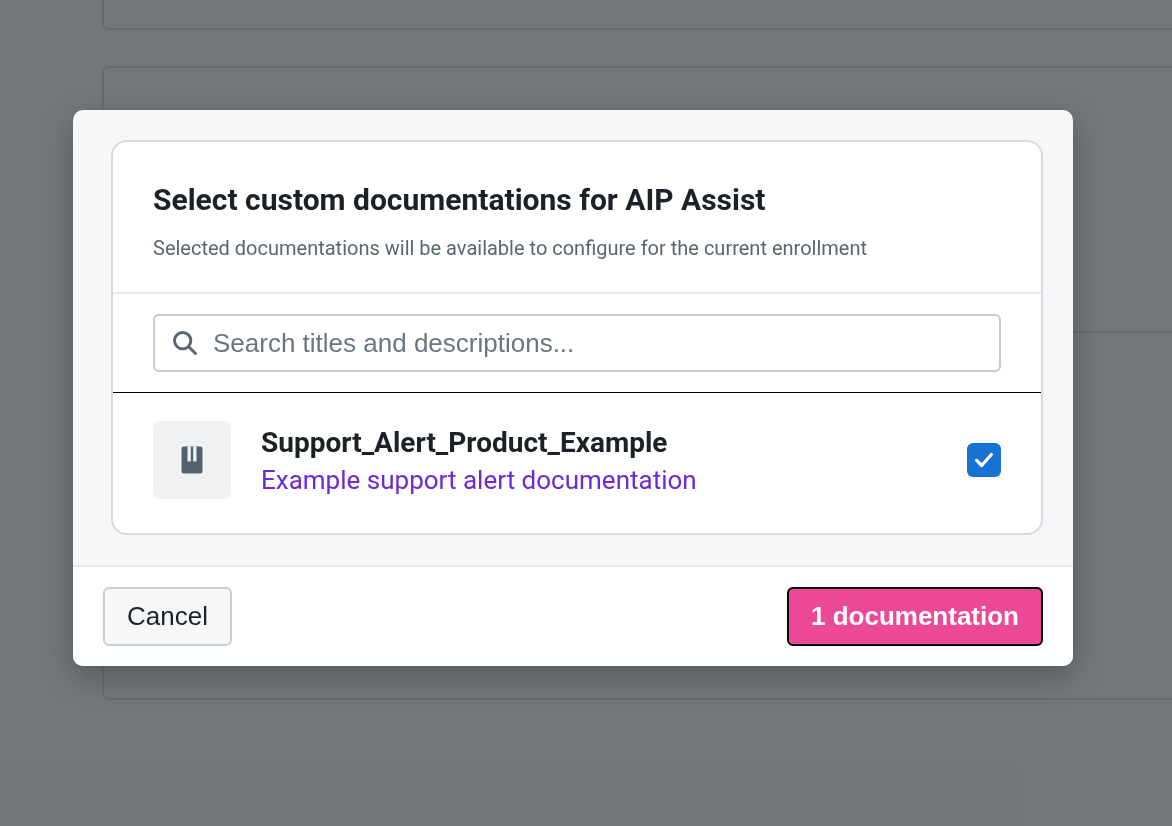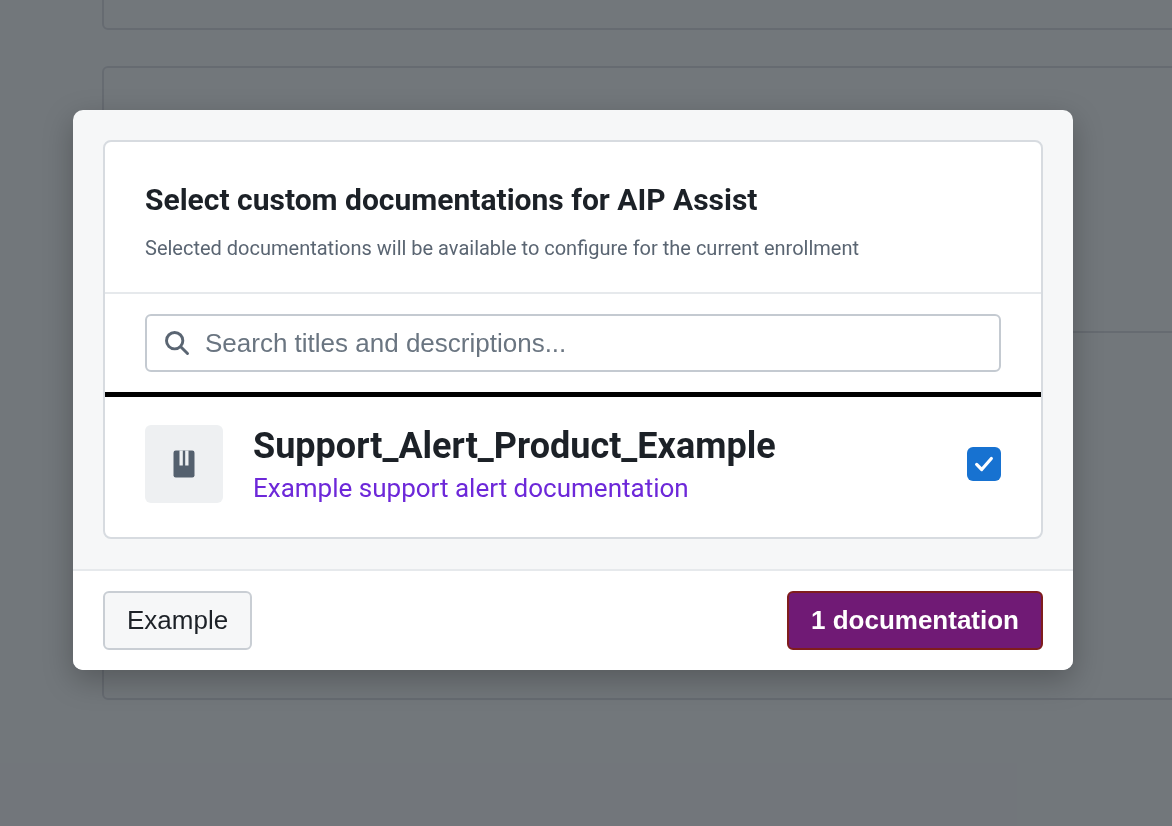--- a/index.html
+++ b/index.html
@@ -42,44 +42,44 @@
   .dialog {
     position: absolute;
     left: 73px; top: 110px;
     width: 1000px;
     background: #f6f7f8;
     border-radius: 10px;
     box-shadow: 0 10px 30px rgba(0,0,0,0.25);
     overflow: hidden;
   }
   .dialog-inner {
-    margin: 30px 30px 0 30px;
+    margin: 30px 30px 0 38px;
     border: 2px solid #d7dbe0;
-    border-radius: 8px;
+    border-radius: 16px;
     background: #ffffff;
     overflow: hidden;
   }
   .header {
     padding: 40px 40px 30px 40px;
     border-bottom: 2px solid #e6e9ec;
   }
   .title {
     font-size: 30px;
     font-weight: 700;
     color: #1c2127;
   }
   .subtitle {
     margin-top: 18px;
     font-size: 20px;
     color: #5a6572;
     line-height: 1.35;
   }
   .search-section {
     padding: 20px 40px;
-    border-bottom: 5px solid #000000;
+    border-bottom: 1px solid #000000;
     background: #ffffff;
   }
   .search-box {
     display: flex;
     align-items: center;
     border: 2px solid #c4cad1;
     border-radius: 6px;
     padding: 0 16px;
     height: 58px;
     background: #ffffff;
@@ -104,21 +104,21 @@
   .item-icon {
     width: 78px; height: 78px;
     border-radius: 6px;
     background: #eef0f2;
     display: flex;
     align-items: center; justify-content: center;
     flex: 0 0 auto;
   }
   .item-texts { flex: 1; }
   .item-title {
-    font-size: 36px;
+    font-size: 28px;
     font-weight: 700;
     color: #1c2127;
   }
   .item-desc {
     margin-top: 6px;
     font-size: 26px;
     color: #6d28d9;
   }
   .checkbox {
     width: 34px; height: 34px;
@@ -143,22 +143,22 @@
     border-radius: 6px;
     padding: 12px 22px;
     cursor: pointer;
   }
   .btn-cancel {
     background: #f6f7f8;
     border: 2px solid #c9ced4;
     color: #1c2127;
   }
   .btn-primary {
-    background: #701a75;
-    border: 2px solid #7f1d1d;
+    background: #ec4899;
+    border: 2px solid #000000;
     color: #ffffff;
     font-weight: 600;
   }
 </style>
 </head>
 <body>
 
 <div class="bg">
   <div class="bg-panel bg-panel-1"></div>
   <div class="bg-panel bg-panel-2">
@@ -203,16 +203,16 @@
       <div class="checkbox">
         <svg width="22" height="22" viewBox="0 0 24 24">
           <polyline points="4,12.5 9.5,18 20,6" fill="none" stroke="#ffffff" stroke-width="3.5" stroke-linecap="round" stroke-linejoin="round"></polyline>
         </svg>
       </div>
     </div>
 
   </div>
 
   <div class="footer">
-    <button class="btn btn-cancel">Example</button>
+    <button class="btn btn-cancel">Cancel</button>
     <button class="btn btn-primary">1 documentation</button>
   </div>
 </div>
 
 </body></html>

